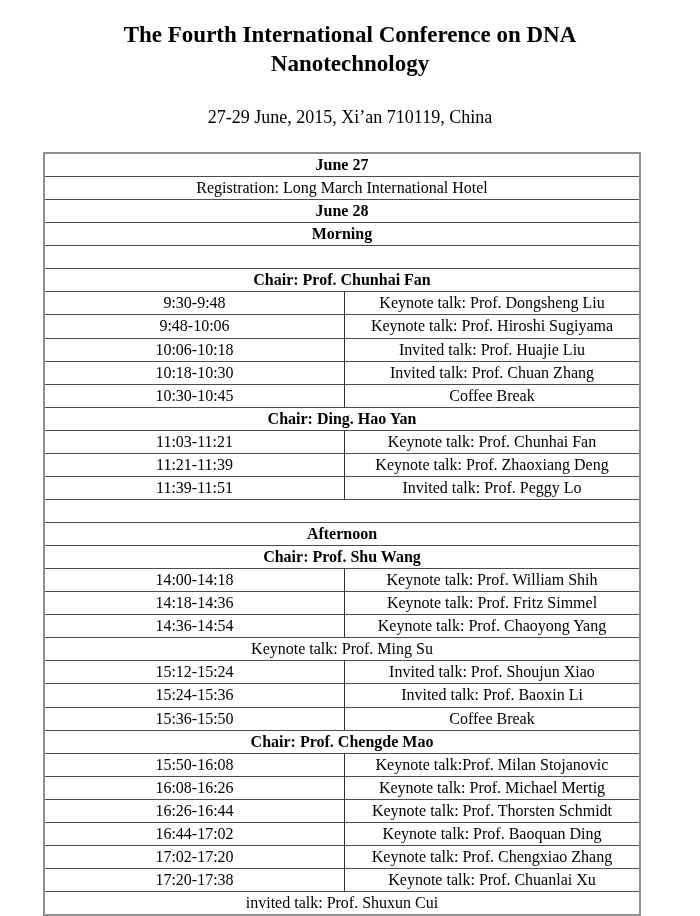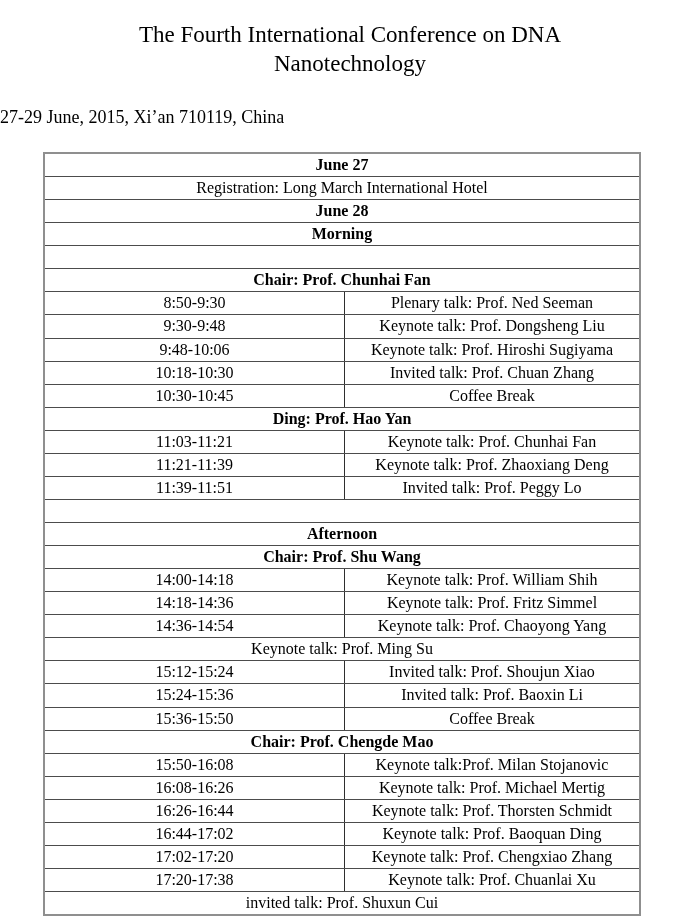--- a/index.html
+++ b/index.html
@@ -13,25 +13,25 @@
   body{
     width:700px;height:916px;
     background:var(--bg);
     color:var(--text);
     font-family:"Liberation Serif","DejaVu Serif",serif;
     position:relative;
     overflow:hidden;
   }
   .title{
     position:absolute;top:20px;left:70px;width:560px;margin:0;
-    font-size:23px;line-height:29px;font-weight:normal;text-align:center;
+    font-size:23px;line-height:29px;font-weight:bold;text-align:center;
   }
   .subtitle{
     position:absolute;top:106px;left:0;width:700px;
-    font-size:18px;line-height:22px;
+    font-size:18px;line-height:22px;text-align:center;
   }
   .schedule{
     position:absolute;left:43px;top:152px;width:598px;height:764px;
     box-sizing:border-box;
     border:2px solid var(--outer-border);
     display:flex;flex-direction:column;
     background:var(--bg);
   }
   .row{
     flex:1 1 0;
@@ -73,41 +73,41 @@
       </div>
       <div class="row span-bold">
         <div class="cell span">Morning</div>
       </div>
       <div class="row time">
       </div>
       <div class="row span-bold">
         <div class="cell span">Chair: Prof. Chunhai Fan</div>
       </div>
       <div class="row time">
-        <div class="cell time">8:50-9:30</div>
-        <div class="cell event">Plenary talk: Prof. Ned Seeman</div>
-      </div>
-      <div class="row time">
         <div class="cell time">9:30-9:48</div>
         <div class="cell event">Keynote talk: Prof. Dongsheng Liu</div>
       </div>
       <div class="row time">
         <div class="cell time">9:48-10:06</div>
         <div class="cell event">Keynote talk: Prof. Hiroshi Sugiyama</div>
+      </div>
+      <div class="row time">
+        <div class="cell time">10:06-10:18</div>
+        <div class="cell event">Invited talk: Prof. Huajie Liu</div>
       </div>
       <div class="row time">
         <div class="cell time">10:18-10:30</div>
         <div class="cell event">Invited talk: Prof. Chuan Zhang</div>
       </div>
       <div class="row time">
         <div class="cell time">10:30-10:45</div>
         <div class="cell event">Coffee Break</div>
       </div>
       <div class="row span-bold">
-        <div class="cell span">Ding: Prof. Hao Yan</div>
+        <div class="cell span">Chair: Ding. Hao Yan</div>
       </div>
       <div class="row time">
         <div class="cell time">11:03-11:21</div>
         <div class="cell event">Keynote talk: Prof. Chunhai Fan</div>
       </div>
       <div class="row time">
         <div class="cell time">11:21-11:39</div>
         <div class="cell event">Keynote talk: Prof. Zhaoxiang Deng</div>
       </div>
       <div class="row time">

